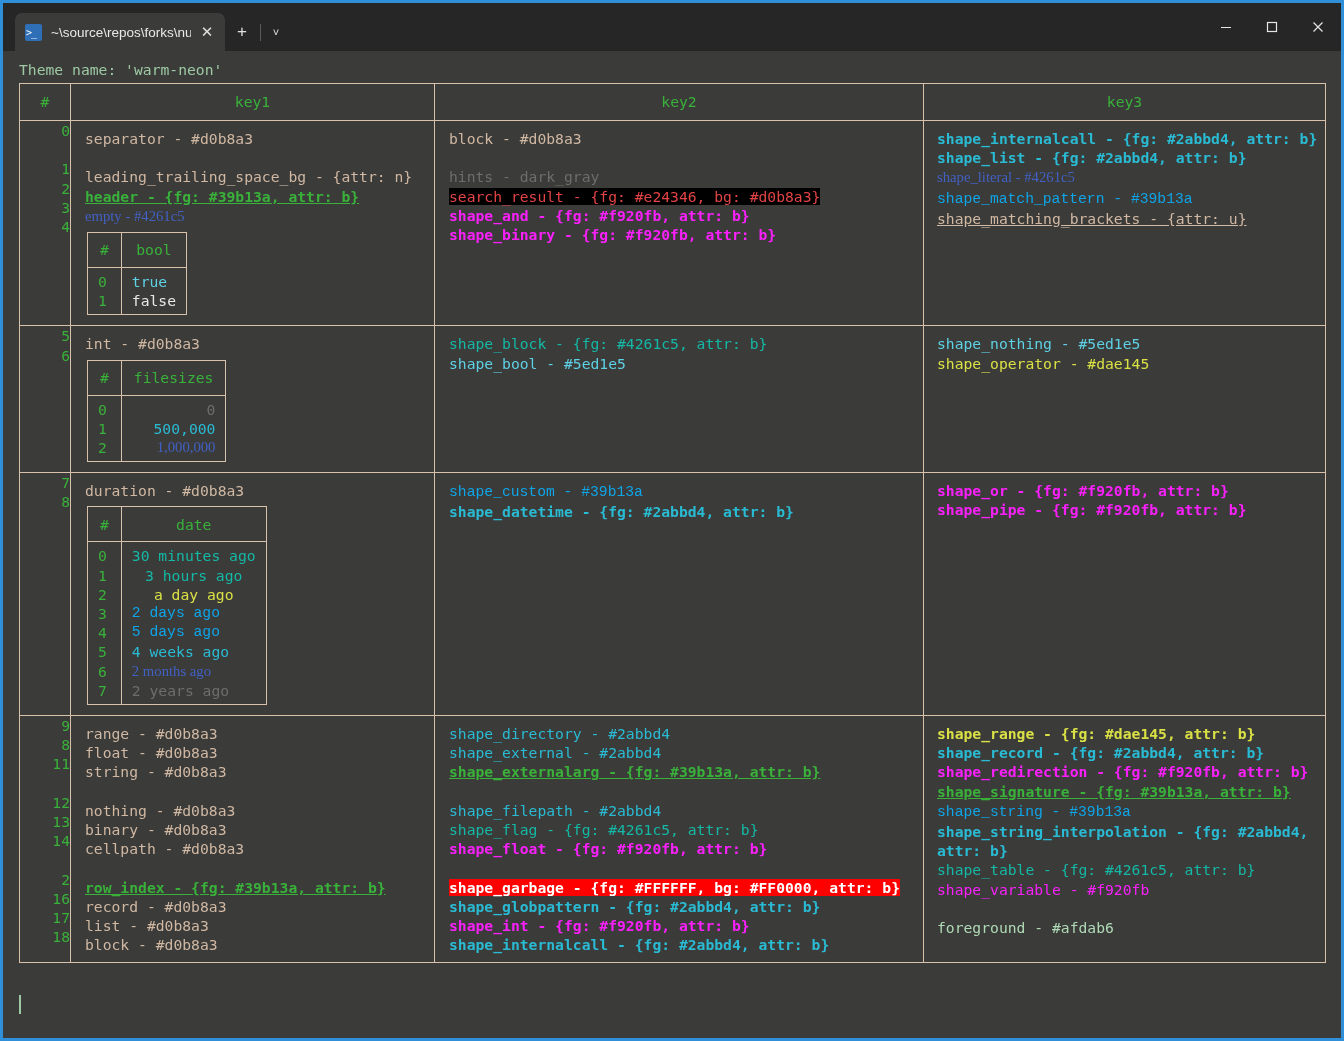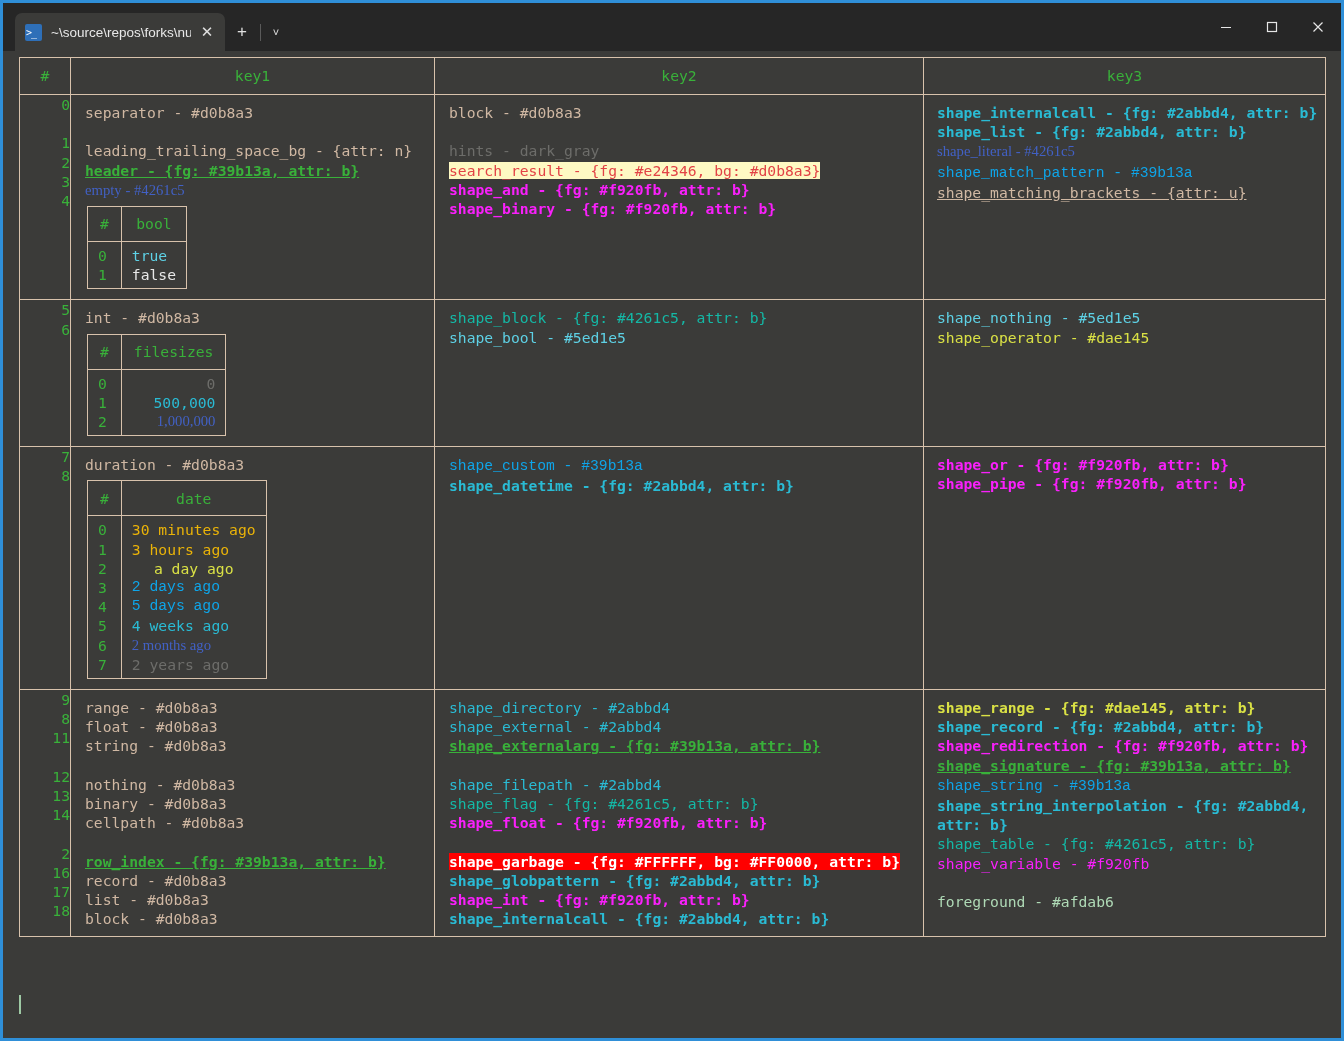--- a/index.html
+++ b/index.html
@@ -162,21 +162,21 @@
   .c-cyanb  { color: #2abbd4; font-weight: bold; }
   .c-mag    { color: #f920fb; }
   .c-magb   { color: #f920fb; font-weight: bold; }
   .c-yellow { color: #dae145; text-align: center; }
   .c-yellowb{ color: #dae145; font-weight: bold; }
   .c-teal   { color: #5ed1e5; }
   .c-gray   { color: #6d6d6a; }
   .c-white  { color: #e8e8e8; }
   .c-fg     { color: #afdab6; }
   .c-under  { color: #d0b8a3; text-decoration: underline; }
-  .hl-search{ color: #e24346; background: #fef9c3; }
+  .hl-search{ color: #e24346; background: #000000; }
   .hl-garb  { color: #FFFFFF; background: #FF0000; font-weight: bold; }
   
   .nest { border-collapse: collapse; margin: 0 0 0 2px; table-layout: auto; }
   .nest td, .nest th { border: 1px solid #d8c2ac; padding: 0; }
   .nest th {
     color: #39b13a; font-weight: normal;
     height: 34px; font-size: 14.7px; text-align: center;
     padding: 0 12px;
   }
   .nest .nidx { color: #39b13a; text-align: right; padding: 0 10px; }
@@ -189,21 +189,21 @@
     position: absolute;
     left: 16px; bottom: 24px;
     width: 2px; height: 19px;
     background: #9ec9a4;
   }
 </style>
 </head>
 <body>
 
 <style>
-  .c-red { color: #eab308; }
+  .c-red { color: #14b8a6; text-align: center; }
 </style>
 
 <div class="window">
 
   <div class="titlebar">
     <div class="tab">
       <span class="tab-icon"></span>
       <span class="tab-title">~\source\repos\forks\nu_scrip</span>
       <span class="tab-close">✕</span>
     </div>
@@ -224,20 +224,21 @@
       </div>
       <div class="win-btn">
         <svg width="12" height="12" viewBox="0 0 12 12">
             <path d="M1.5 1.5 L10.5 10.5 M10.5 1.5 L1.5 10.5" stroke="#e6e6e6" stroke-width="1.2" fill="none"></path>
           </svg>
       </div>
     </div>
   </div>
 
   <div class="term">
+    <div class="theme-line">Theme name: 'warm-neon'</div>
 
     <table class="tbl" id="main-table">
       <thead>
         <tr>
           <th class="bord col-idx">#</th>
           <th class="bord col-k1">key1</th>
           <th class="bord col-k2">key2</th>
           <th class="bord col-k3">key3</th>
         </tr>
       </thead>

